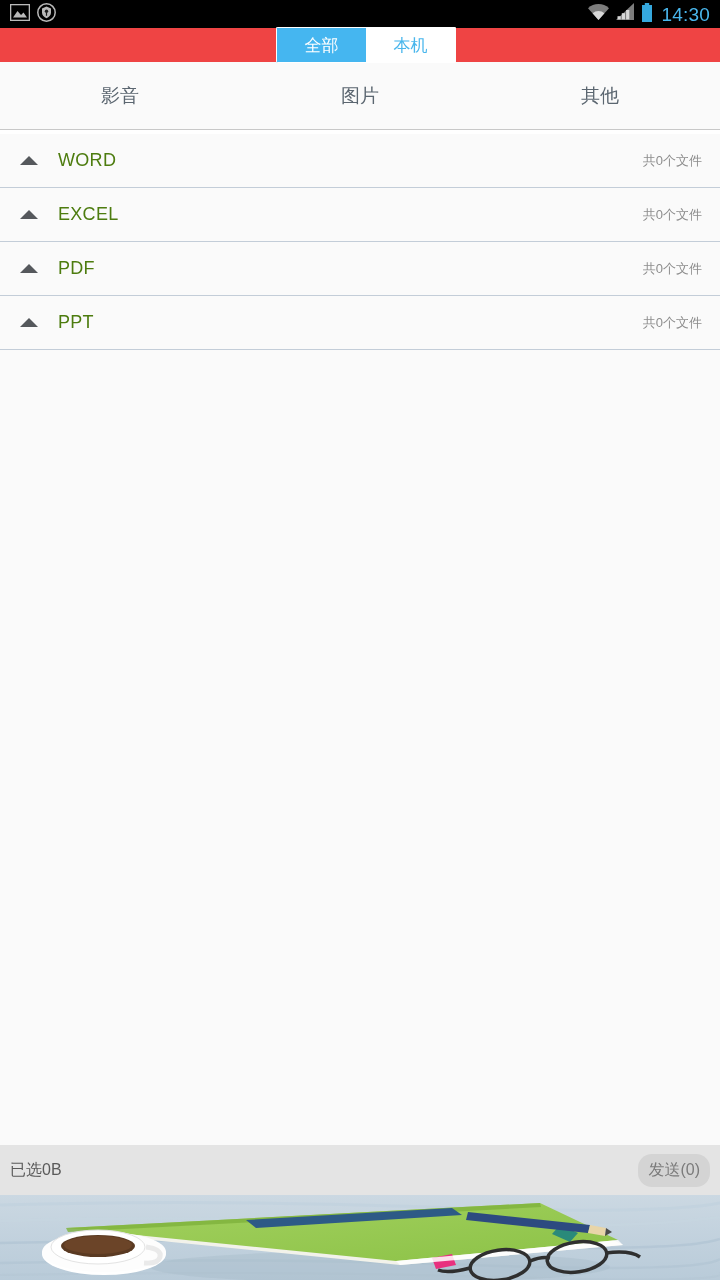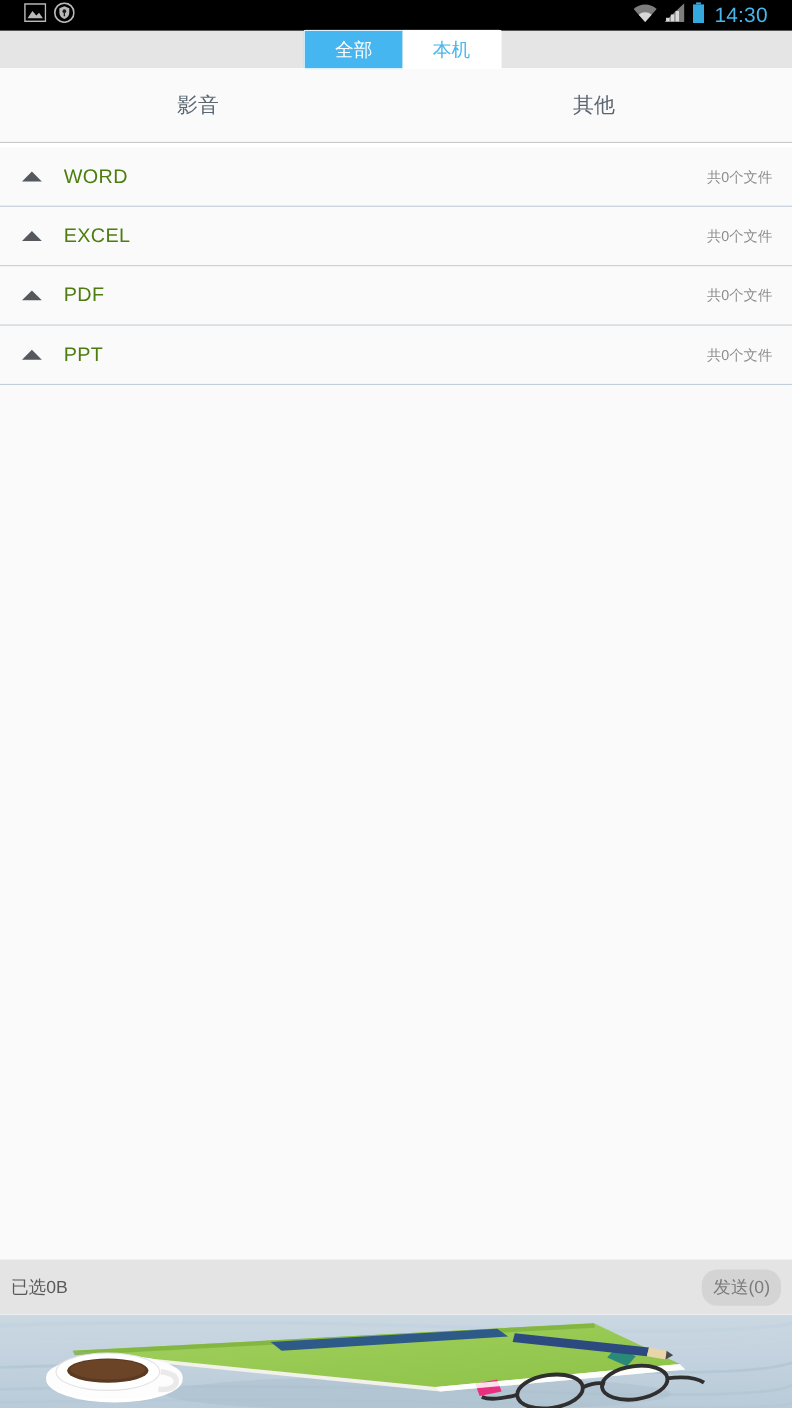--- a/index.html
+++ b/index.html
@@ -14,21 +14,21 @@
     overflow: hidden;
     position: relative;
   }
 
   
   .status-bar {
     height: 28px;
     background: #000000;
     display: flex;
     align-items: center;
-    padding: 0 22px;
+    padding: 0 10px;
     box-sizing: border-box;
   }
   .status-left {
     display: flex;
     align-items: center;
     gap: 7px;
   }
   .status-right {
     margin-left: auto;
     display: flex;
@@ -41,21 +41,21 @@
     letter-spacing: 0.2px;
     line-height: 1;
     padding-left: 2px;
     font-family: "Liberation Sans", sans-serif;
   }
   .sicon { display: block; }
 
   
   .header {
     height: 34px;
-    background: #e5e5e5;
+    background: #ef4444;
     display: flex;
     align-items: center;
     justify-content: center;
     padding-left: 12px;
   }
   .segmented {
     display: flex;
     height: 36px;
     border-radius: 2px;
     overflow: hidden;
@@ -254,20 +254,21 @@
 
 <div class="header">
   <div class="segmented">
     <div class="seg seg-active">全部</div>
     <div class="seg seg-inactive">本机</div>
   </div>
 </div>
 
 <div class="tabbar">
   <div class="tab">影音</div>
+  <div class="tab">图片</div>
   <div class="tab">其他</div>
 </div>
 
 <div class="content-wrap">
   <div class="list">
 
     <div class="row">
       <span class="row-arrow">
           <span class="tri-up"></span>
         </span>

